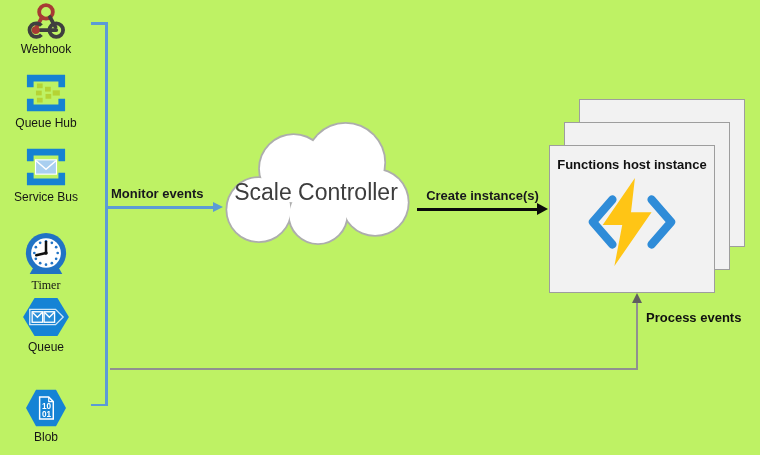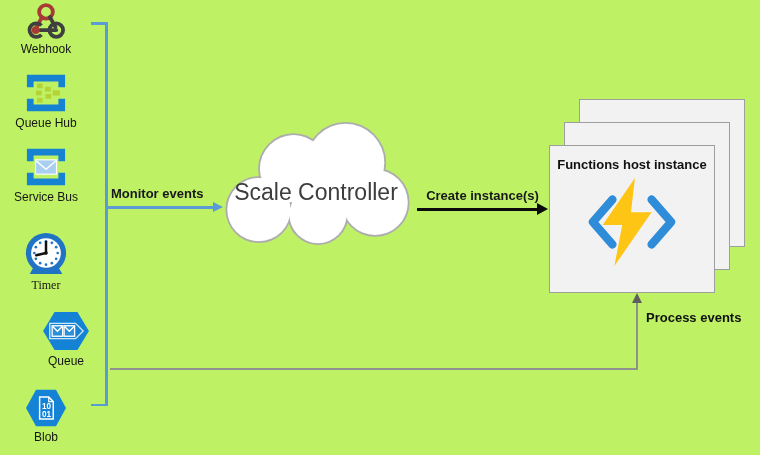--- a/index.html
+++ b/index.html
@@ -96,21 +96,21 @@
         <circle cx="13.4" cy="17.9" r="1.4"></circle>
           <circle cx="17.9" cy="13.4" r="1.4"></circle>
       </g>
       <line x1="24" y1="24" x2="24" y2="12.5" stroke="#111111" stroke-width="2.6" stroke-linecap="round"></line>
       <line x1="24" y1="24" x2="13.8" y2="26.3" stroke="#111111" stroke-width="2.6" stroke-linecap="round"></line>
       <circle cx="24" cy="24" r="1.8" fill="#111111"></circle>
     </svg>
     <div class="label">Timer</div>
   </div>
 
-  <div class="source" style="top:310px;padding-left:20px;">
+  <div class="source" style="top:296px;">
     <svg width="50" height="42" viewBox="0 0 52 44">
       <polygon points="14,2 38,2 50,22 38,42 14,42 2,22" fill="#1583D5"></polygon>
       <polygon points="9,14 36,14 44,22 36,30 9,30" fill="none" stroke="#CDE6F7" stroke-width="1.4"></polygon>
       <rect x="11.5" y="16.5" width="11" height="11" fill="#2B8FD9" stroke="#FFFFFF" stroke-width="1.4"></rect>
       <polyline points="12,17.2 17,22.3 22,17.2" fill="none" stroke="#FFFFFF" stroke-width="1.4"></polyline>
       <rect x="24" y="16.5" width="11" height="11" fill="#2B8FD9" stroke="#FFFFFF" stroke-width="1.4"></rect>
       <polyline points="24.5,17.2 29.5,22.3 34.5,17.2" fill="none" stroke="#FFFFFF" stroke-width="1.4"></polyline>
     </svg>
     <div class="label">Queue</div>
   </div>

